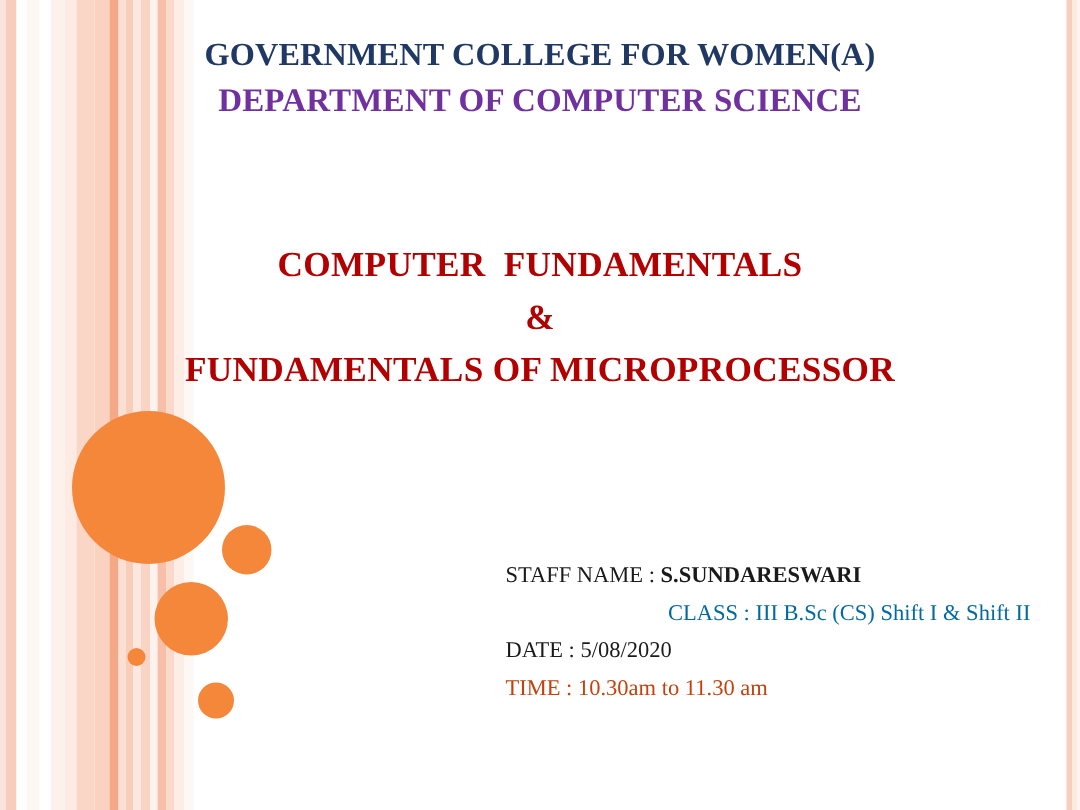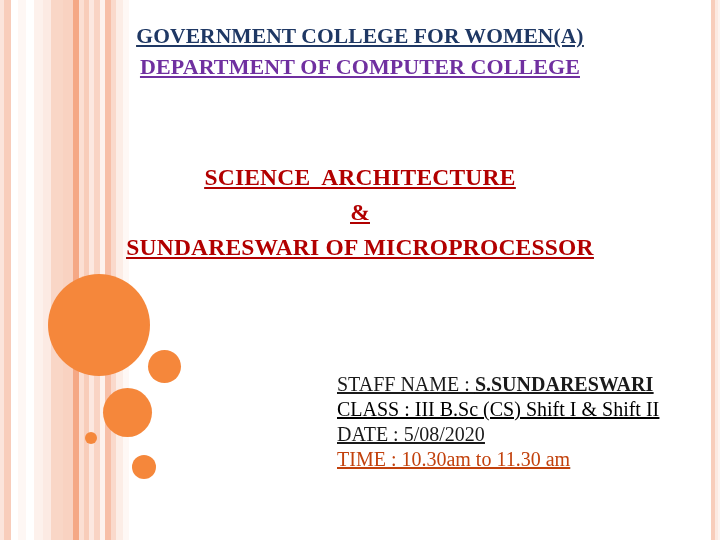--- a/index.html
+++ b/index.html
@@ -1,16 +1,16 @@
 <!DOCTYPE html>
 <html><head>
 <meta charset="utf-8">
 <title>Computer Architecture Title Slide</title>
 <style>
-  * { box-sizing: border-box; margin: 0; padding: 0; text-decoration: underline; }
+  * { box-sizing: border-box; margin: 0; padding: 0; }
 
   html, body {
     width: 720px;
     height: 540px;
     overflow: hidden;
     background: #ffffff;
   }
 
   #slide {
     position: relative;
@@ -119,21 +119,21 @@
   }
 
   #details-block {
     position: absolute;
     left: 337px;
     top: 372px;
     width: 350px;
     text-align: left;
   }
   .detail-line {
-    font-size: 20px;
+    font-size: 15px;
     line-height: 25px;
     color: #1a1a1a;
     white-space: nowrap;
   }
   .detail-line .bold { font-weight: bold; }
 </style>
 </head>
 <body>
 
 <div id="slide" style="background: rgb(255, 255, 255);">
@@ -171,32 +171,32 @@
       <div class="circle" style="left: 148px; top: 350px; width: 33px; height: 33px; background: rgb(245, 135, 59);"></div>
       <div class="circle" style="left: 103px; top: 388px; width: 49px; height: 49px; background: rgb(245, 135, 59);"></div>
       <div class="circle" style="left: 85px; top: 432px; width: 12px; height: 12px; background: rgb(245, 135, 59);"></div>
       <div class="circle" style="left: 132px; top: 455px; width: 24px; height: 24px; background: rgb(245, 135, 59);"></div>
     </div>
 
   <div id="text-layer">
 
     <div id="institution-block">
       <div class="inst-line" id="inst-line-1" style="color: rgb(31, 56, 100);">GOVERNMENT COLLEGE FOR WOMEN(A)</div>
-      <div id="dept-line" style="color: rgb(112, 48, 160);">DEPARTMENT OF COMPUTER COLLEGE</div>
+      <div id="dept-line" style="color: rgb(112, 48, 160);">DEPARTMENT OF COMPUTER SCIENCE</div>
     </div>
 
     <div id="subject-block">
-      <div class="subj-line" id="subj-line-1" style="color: rgb(178, 0, 0);">SCIENCE  ARCHITECTURE</div>
+      <div class="subj-line" id="subj-line-1" style="color: rgb(178, 0, 0);">COMPUTER  FUNDAMENTALS</div>
       <div id="amp-line" style="color: rgb(178, 0, 0);">&amp;</div>
-      <div class="subj-line" id="subj-line-2" style="color: rgb(178, 0, 0);">SUNDARESWARI OF MICROPROCESSOR</div>
+      <div class="subj-line" id="subj-line-2" style="color: rgb(178, 0, 0);">FUNDAMENTALS OF MICROPROCESSOR</div>
     </div>
 
     <div id="details-block">
       <div class="detail-line" style="color: rgb(26, 26, 26);">
         <span>STAFF NAME : </span><span class="bold">S.SUNDARESWARI</span>
       </div>
-      <div class="detail-line" style="color: #000000;">CLASS : III B.Sc (CS) Shift I &amp; Shift II</div>
+      <div class="detail-line" style="color: #0369a1; text-align: right;">CLASS : III B.Sc (CS) Shift I &amp; Shift II</div>
       <div class="detail-line" style="color: rgb(26, 26, 26);">DATE : 5/08/2020</div>
       <div class="detail-line" style="color: #c2410c;">TIME : 10.30am to 11.30 am</div>
     </div>
 
   </div>
 </div>
 
 </body></html>

